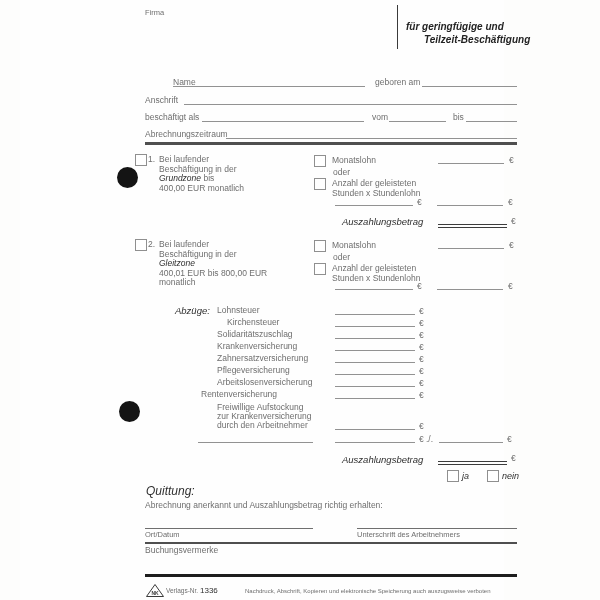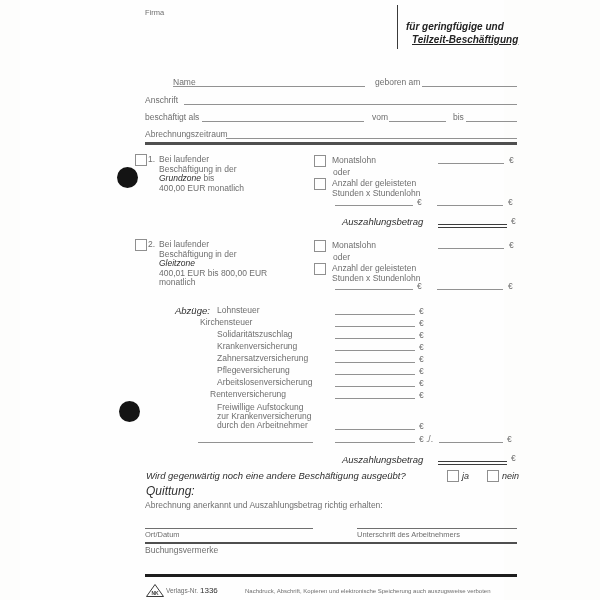--- a/index.html
+++ b/index.html
@@ -29,21 +29,21 @@
 <body>
 
 <div class="page">
 
   <div class="hole" style="left:97px;top:167px;"></div>
   <div class="hole" style="left:99px;top:401px;"></div>
 
   <div class="lbl sm" style="left:125px;top:9px;">Firma</div>
   <div class="vline" style="left:377px;top:5px;height:44px;"></div>
   <div class="subtitle" style="left:386px;top:22px;">für geringfügige und</div>
-  <div class="subtitle" style="left:392px;top:34.5px;text-decoration:underline;">Teilzeit-Beschäftigung</div>
+  <div class="subtitle" style="left:404px;top:34.5px;">Teilzeit-Beschäftigung</div>
 
   <div class="lbl" style="left:125px;top:78px;padding-left:28px;">Name</div>
   <div class="ln" style="left:153px;top:86px;width:192px;"></div>
   <div class="lbl" style="left:355px;top:78px;">geboren am</div>
   <div class="ln" style="left:402px;top:86px;width:95px;"></div>
 
   <div class="lbl" style="left:125px;top:96px;">Anschrift</div>
   <div class="ln" style="left:164px;top:104px;width:333px;"></div>
 
   <div class="lbl" style="left:125px;top:113px;">beschäftigt als</div>
@@ -102,21 +102,21 @@
   <div class="euro" style="left:397px;top:282px;">€</div>
   <div class="ln" style="left:417px;top:289px;width:66px;"></div>
   <div class="euro" style="left:488px;top:282px;">€</div>
 
   <div class="lbl bi" style="left:155px;top:306px;font-size:9.5px;">Abzüge:</div>
 
   <div class="lbl" style="left:197px;top:306px;">Lohnsteuer</div>
   <div class="ln" style="left:315px;top:314px;width:80px;"></div>
   <div class="euro" style="left:399px;top:307px;">€</div>
 
-  <div class="lbl" style="left:180px;top:318px;">Kirchensteuer</div>
+  <div class="lbl" style="left:207px;top:318px;">Kirchensteuer</div>
   <div class="ln" style="left:315px;top:326px;width:80px;"></div>
   <div class="euro" style="left:399px;top:319px;">€</div>
 
   <div class="lbl" style="left:197px;top:330px;">Solidaritätszuschlag</div>
   <div class="ln" style="left:315px;top:338px;width:80px;"></div>
   <div class="euro" style="left:399px;top:331px;">€</div>
 
   <div class="lbl" style="left:197px;top:342px;">Krankenversicherung</div>
   <div class="ln" style="left:315px;top:350px;width:80px;"></div>
   <div class="euro" style="left:399px;top:343px;">€</div>
@@ -126,42 +126,41 @@
   <div class="euro" style="left:399px;top:355px;">€</div>
 
   <div class="lbl" style="left:197px;top:366px;">Pflegeversicherung</div>
   <div class="ln" style="left:315px;top:374px;width:80px;"></div>
   <div class="euro" style="left:399px;top:367px;">€</div>
 
   <div class="lbl" style="left:197px;top:378px;">Arbeitslosenversicherung</div>
   <div class="ln" style="left:315px;top:386px;width:80px;"></div>
   <div class="euro" style="left:399px;top:379px;">€</div>
 
-  <div class="lbl" style="left:190px;top:390px;">Rentenversicherung</div>
+  <div class="lbl" style="left:181px;top:390px;">Rentenversicherung</div>
   <div class="ln" style="left:315px;top:398px;width:80px;"></div>
   <div class="euro" style="left:399px;top:391px;">€</div>
 
   <div class="lbl" style="left:197px;top:403px;">Freiwillige Aufstockung</div>
   <div class="lbl" style="left:197px;top:412px;">zur Krankenversicherung</div>
   <div class="lbl" style="left:197px;top:421px;">durch den Arbeitnehmer</div>
   <div class="ln" style="left:315px;top:429px;width:80px;"></div>
   <div class="euro" style="left:399px;top:422px;">€</div>
 
   <div class="ln" style="left:178px;top:442px;width:115px;"></div>
   <div class="ln" style="left:315px;top:442px;width:80px;"></div>
   <div class="euro" style="left:399px;top:435px;">€</div>
   <div class="lbl" style="left:406px;top:435px;">./.</div>
   <div class="ln" style="left:419px;top:442px;width:64px;"></div>
   <div class="euro" style="left:487px;top:435px;">€</div>
 
   <div class="lbl bi" style="left:322px;top:455px;font-size:9.5px;">Auszahlungsbetrag</div>
   <div class="dln" style="left:418px;top:461px;width:69px;"></div>
   <div class="euro" style="left:491px;top:454px;">€</div>
 
-  <div class="lbl bi" style="left:126px;top:471px;font-size:9.5px;">Wird gegenwärtig noch eine andere Beschäftigung ausgeübt?</div>
   <div class="cb" style="left:427px;top:470px;"></div>
   <div class="lbl bi" style="left:442px;top:472px;font-size:9px;">ja</div>
   <div class="cb" style="left:467px;top:470px;"></div>
   <div class="lbl bi" style="left:482px;top:472px;font-size:9px;">nein</div>
 
   <div class="lbl bi" style="left:126px;top:485px;font-size:12px;">Quittung:</div>
   <div class="lbl" style="left:125px;top:501px;">Abrechnung anerkannt und Auszahlungsbetrag richtig erhalten:</div>
   <div class="ln" style="left:125px;top:528px;width:168px;border-bottom-color:#6f6f6f;"></div>
   <div class="ln" style="left:337px;top:528px;width:160px;border-bottom-color:#6f6f6f;"></div>
   <div class="lbl sm" style="left:125px;top:531px;">Ort/Datum</div>

